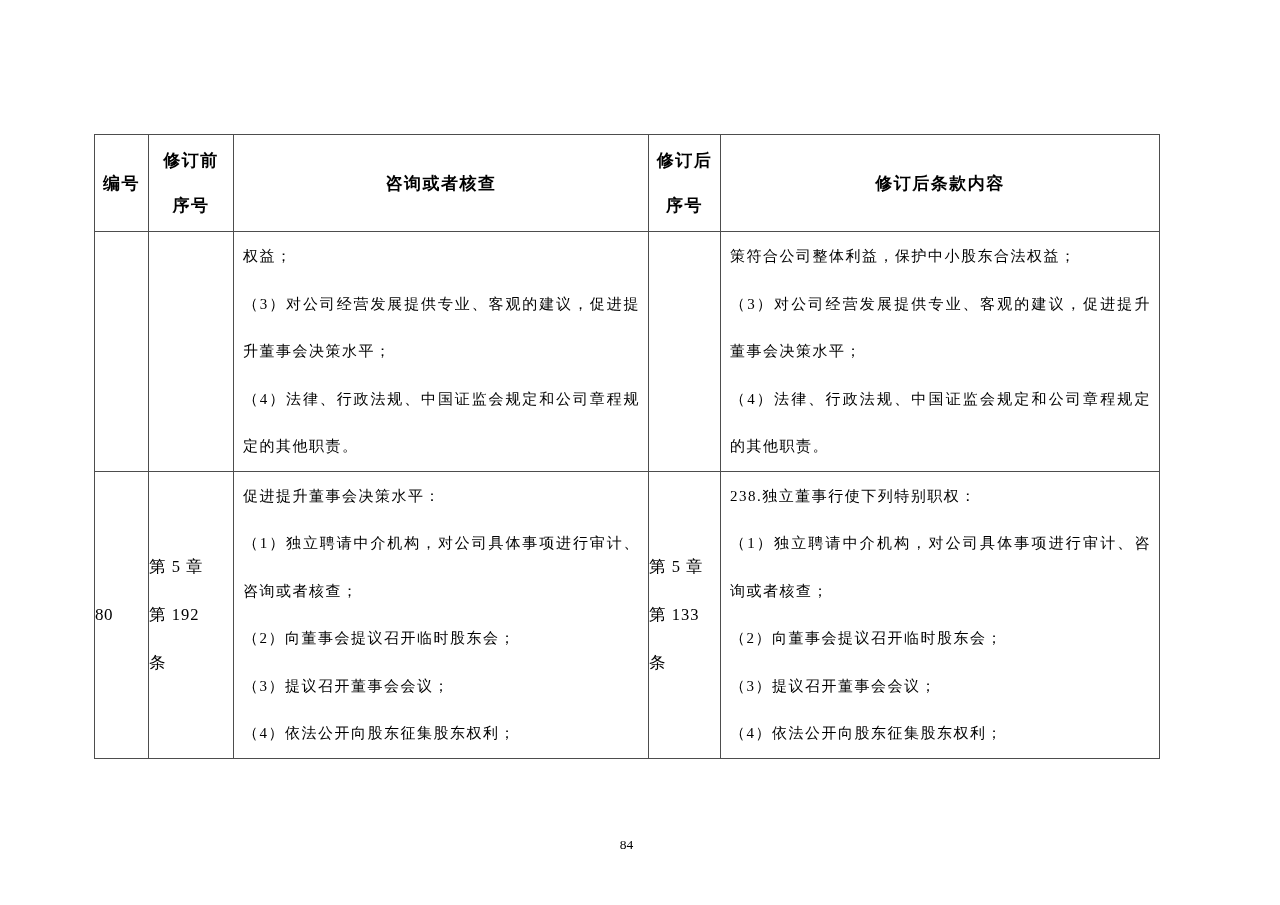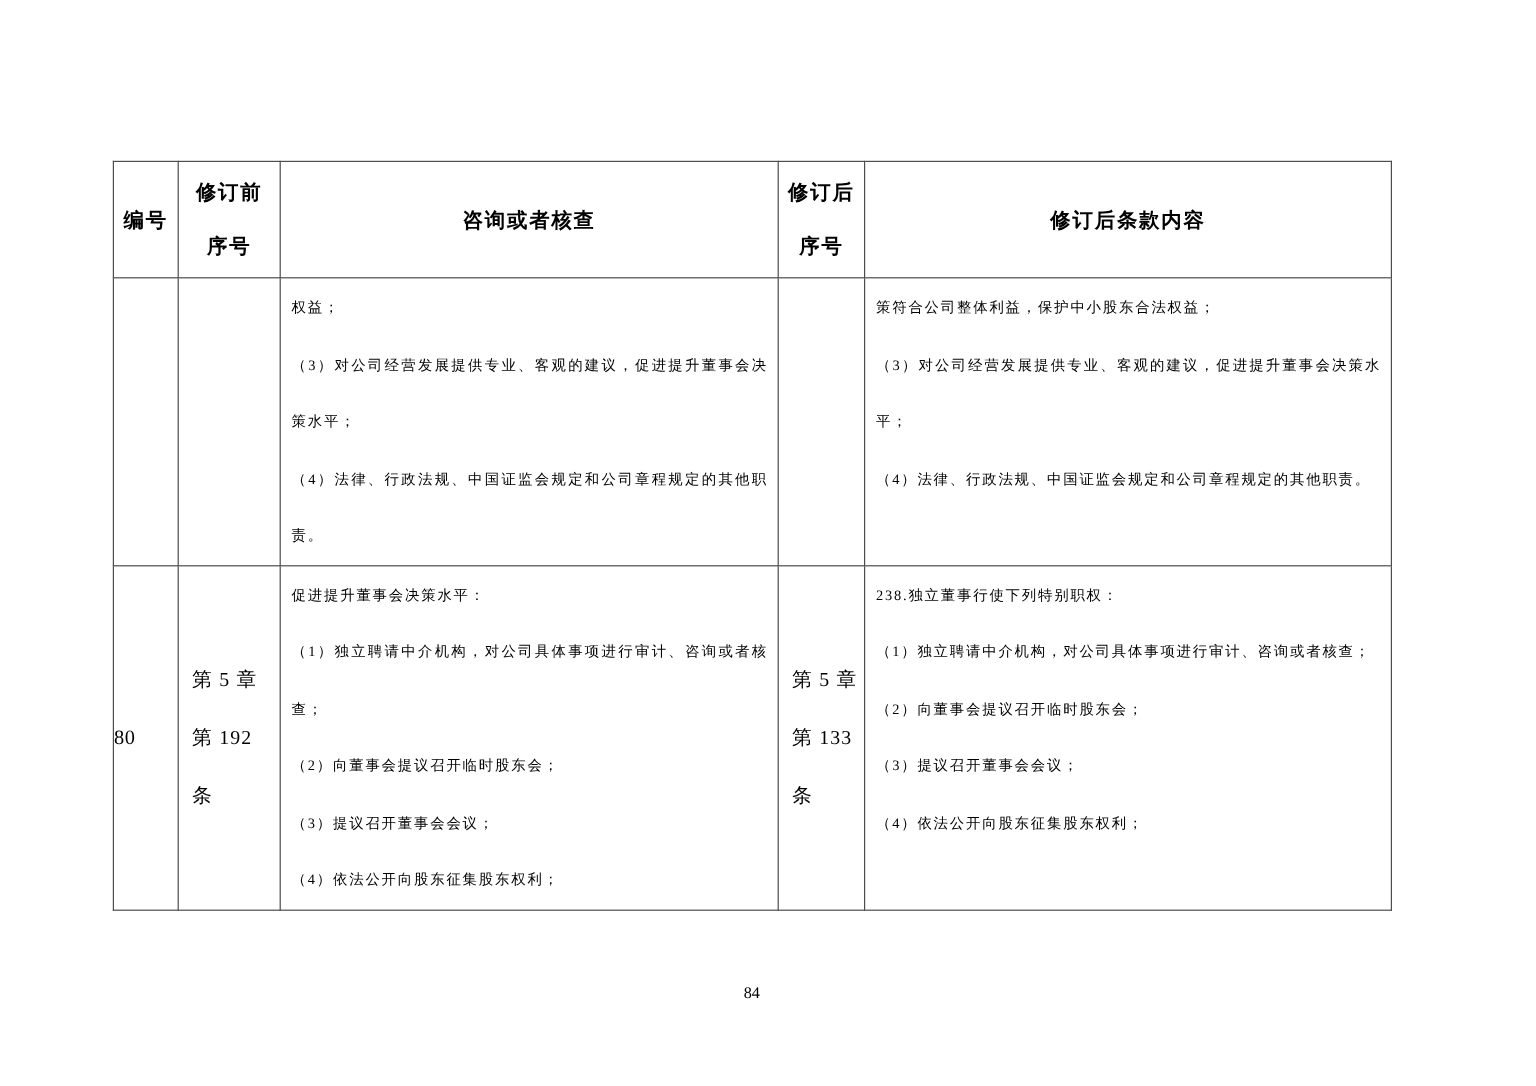--- a/index.html
+++ b/index.html
@@ -50,41 +50,40 @@
   td.num-cell {
     text-align: left;
     font-size: 17px;
     letter-spacing: 0.5px;
     vertical-align: middle;
   }
   td.ref-cell {
     font-size: 16.5px;
     letter-spacing: 1px;
     vertical-align: middle;
-    padding-left: 11px;
     padding-right: 4px;
   }
   td.ref-cell p { margin: 0; line-height: 48px; }
   td.content-cell {
     vertical-align: top;
-    font-size: 12px;
+    font-size: 15px;
     letter-spacing: 1.5px;
     padding: 1px 8px 0 9px;
   }
   td.content-cell p {
     margin: 0;
     line-height: 47.5px;
     text-align: justify;
     text-align-last: left;
   }
   .page-number {
     position: absolute;
     left: 94px;
     width: 1065px;
-    top: 820px;
+    top: 837px;
     text-align: center;
     font-size: 13.5px;
   }
 </style>
 </head>
 <body>
 
 <div class="page">
 
   <table class="rev-table">

